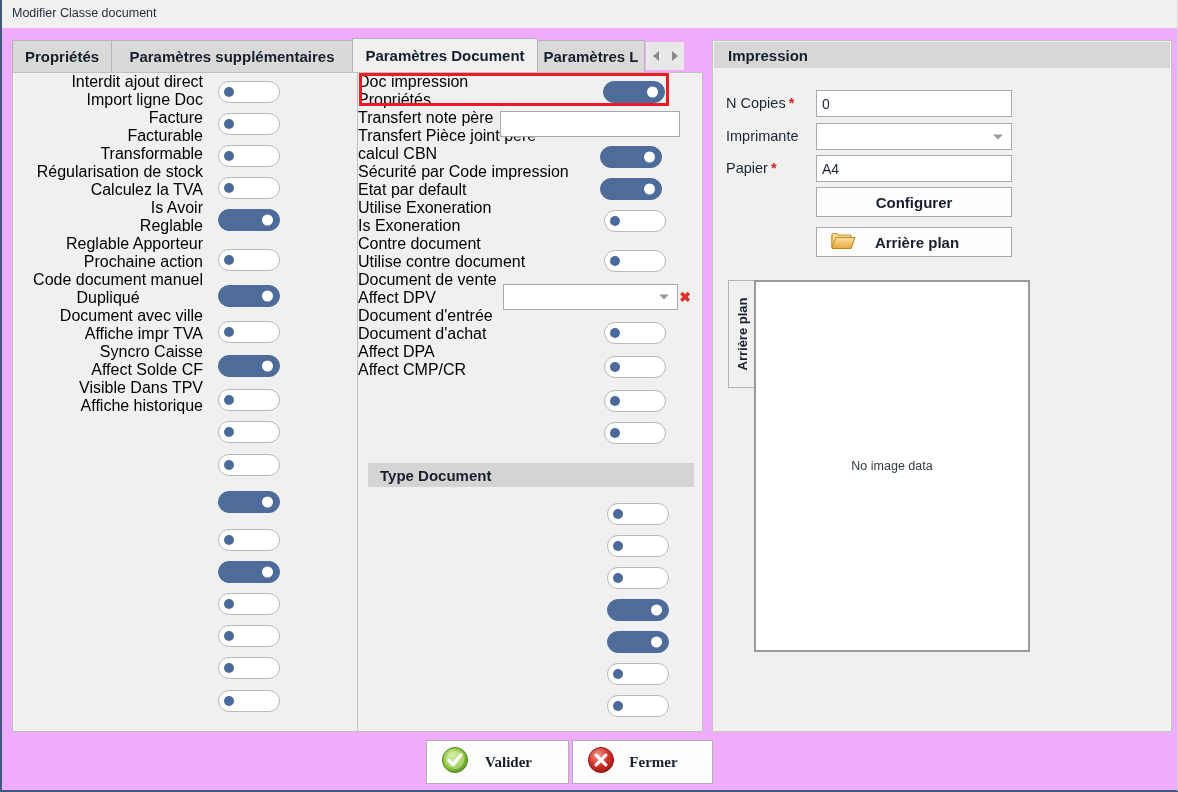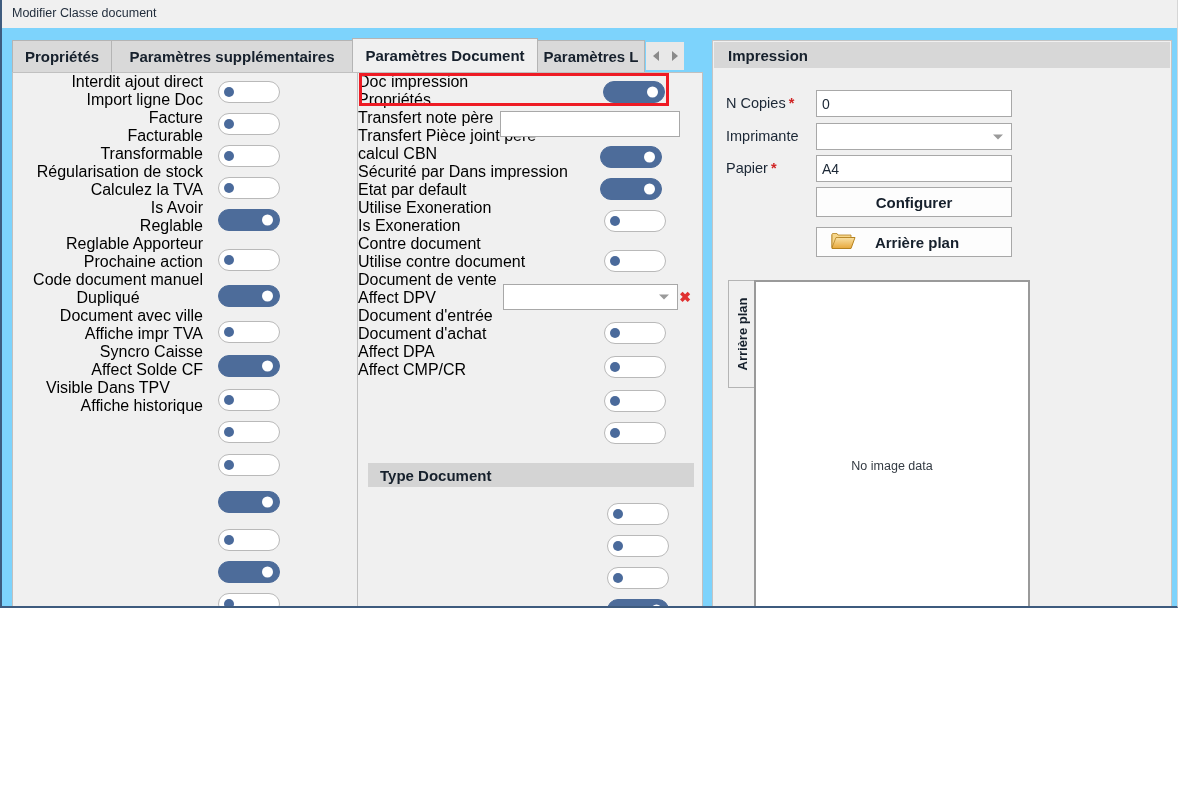--- a/index.html
+++ b/index.html
@@ -7,22 +7,22 @@
     padding: 0;
     background: #ffffff;
   }
   body {
     font-family: "Liberation Sans", sans-serif;
     -webkit-font-smoothing: antialiased;
   }
   #app {
     position: relative;
     width: 1178px;
-    height: 608px;
-    background: #7dd3fc;
+    height: 792px;
+    background: #f0abfc;
     border-left: 2px solid #3e5b7e;
     border-right: 1px solid #d6d6d6;
     border-bottom: 2px solid #3e5b7e;
     box-sizing: border-box;
     overflow: hidden;
   }
 
   
   .titlebar {
     position: absolute;
@@ -376,38 +376,38 @@
       <div class="lbl" style="right: auto; top: 419px; text-align: center; width: 190px; left: 5px;">Dupliqué</div>
       <div class="toggle on" style="left: 205px; top: 418px;"></div>
       <div class="lbl" style="right: auto; top: 457px; text-align: right; width: 190px; left: 5px;">Document avec ville</div>
       <div class="toggle off" style="left: 205px; top: 456px;"></div>
       <div class="lbl" style="right: auto; top: 489px; text-align: right; width: 190px; left: 5px;">Affiche impr TVA</div>
       <div class="toggle on" style="left: 205px; top: 488px;"></div>
       <div class="lbl" style="right: auto; top: 521px; text-align: right; width: 190px; left: 5px;">Syncro Caisse</div>
       <div class="toggle off" style="left: 205px; top: 520px;"></div>
       <div class="lbl" style="right: auto; top: 553px; text-align: right; width: 190px; left: 5px;">Affect Solde CF</div>
       <div class="toggle off" style="left: 205px; top: 552px;"></div>
-      <div class="lbl" style="right: auto; top: 585px; text-align: center; width: 190px; left: 5px;">Visible Dans TPV</div>
+      <div class="lbl" style="right: auto; top: 585px; text-align: right; width: 190px; left: 5px;">Visible Dans TPV</div>
       <div class="toggle off" style="left: 205px; top: 584px;"></div>
       <div class="lbl" style="right: auto; top: 618px; text-align: right; width: 190px; left: 5px;">Affiche historique</div>
       <div class="toggle off" style="left: 205px; top: 617px;"></div>
     </div>
 
   <div class="panel" id="panel-mid">
       <div class="lbl" style="right: auto; top: 9px; left: 10px;">Doc impression</div>
       <div class="toggle on" style="left: 245px; top: 8px;"></div>
       <div class="lbl" style="right: auto; top: 41px; left: 10px;">Propriétés</div>
       <div class="tinput" style="left: 142px; top: 38px; width: 180px;"></div>
       <div class="lbl" style="right: auto; top: 74px; left: 10px;">Transfert note père</div>
       <div class="toggle on" style="left: 242px; top: 73px;"></div>
       <div class="lbl" style="right: auto; top: 106px; left: 10px;">Transfert Pièce joint père</div>
       <div class="toggle on" style="left: 242px; top: 105px;"></div>
       <div class="lbl" style="right: auto; top: 138px; left: 10px;">calcul CBN</div>
       <div class="toggle off" style="left: 246px; top: 137px;"></div>
-      <div class="lbl" style="right: auto; top: 178px; left: 10px;">Sécurité par Dans impression</div>
+      <div class="lbl" style="right: auto; top: 178px; left: 10px;">Sécurité par Code impression</div>
       <div class="toggle off" style="left: 246px; top: 177px;"></div>
       <div class="lbl" style="right: auto; top: 214px; left: 10px;">Etat par default</div>
       <div class="combo" style="left: 145px; top: 211px; width: 175px;">
         <span></span>
         <span class="caret"></span>
         <span class="clear-x">✖</span>
       </div>
       <div class="lbl" style="right: auto; top: 250px; left: 10px;">Utilise Exoneration</div>
       <div class="toggle off" style="left: 246px; top: 249px;"></div>
       <div class="lbl" style="right: auto; top: 284px; left: 10px;">Is Exoneration</div>

